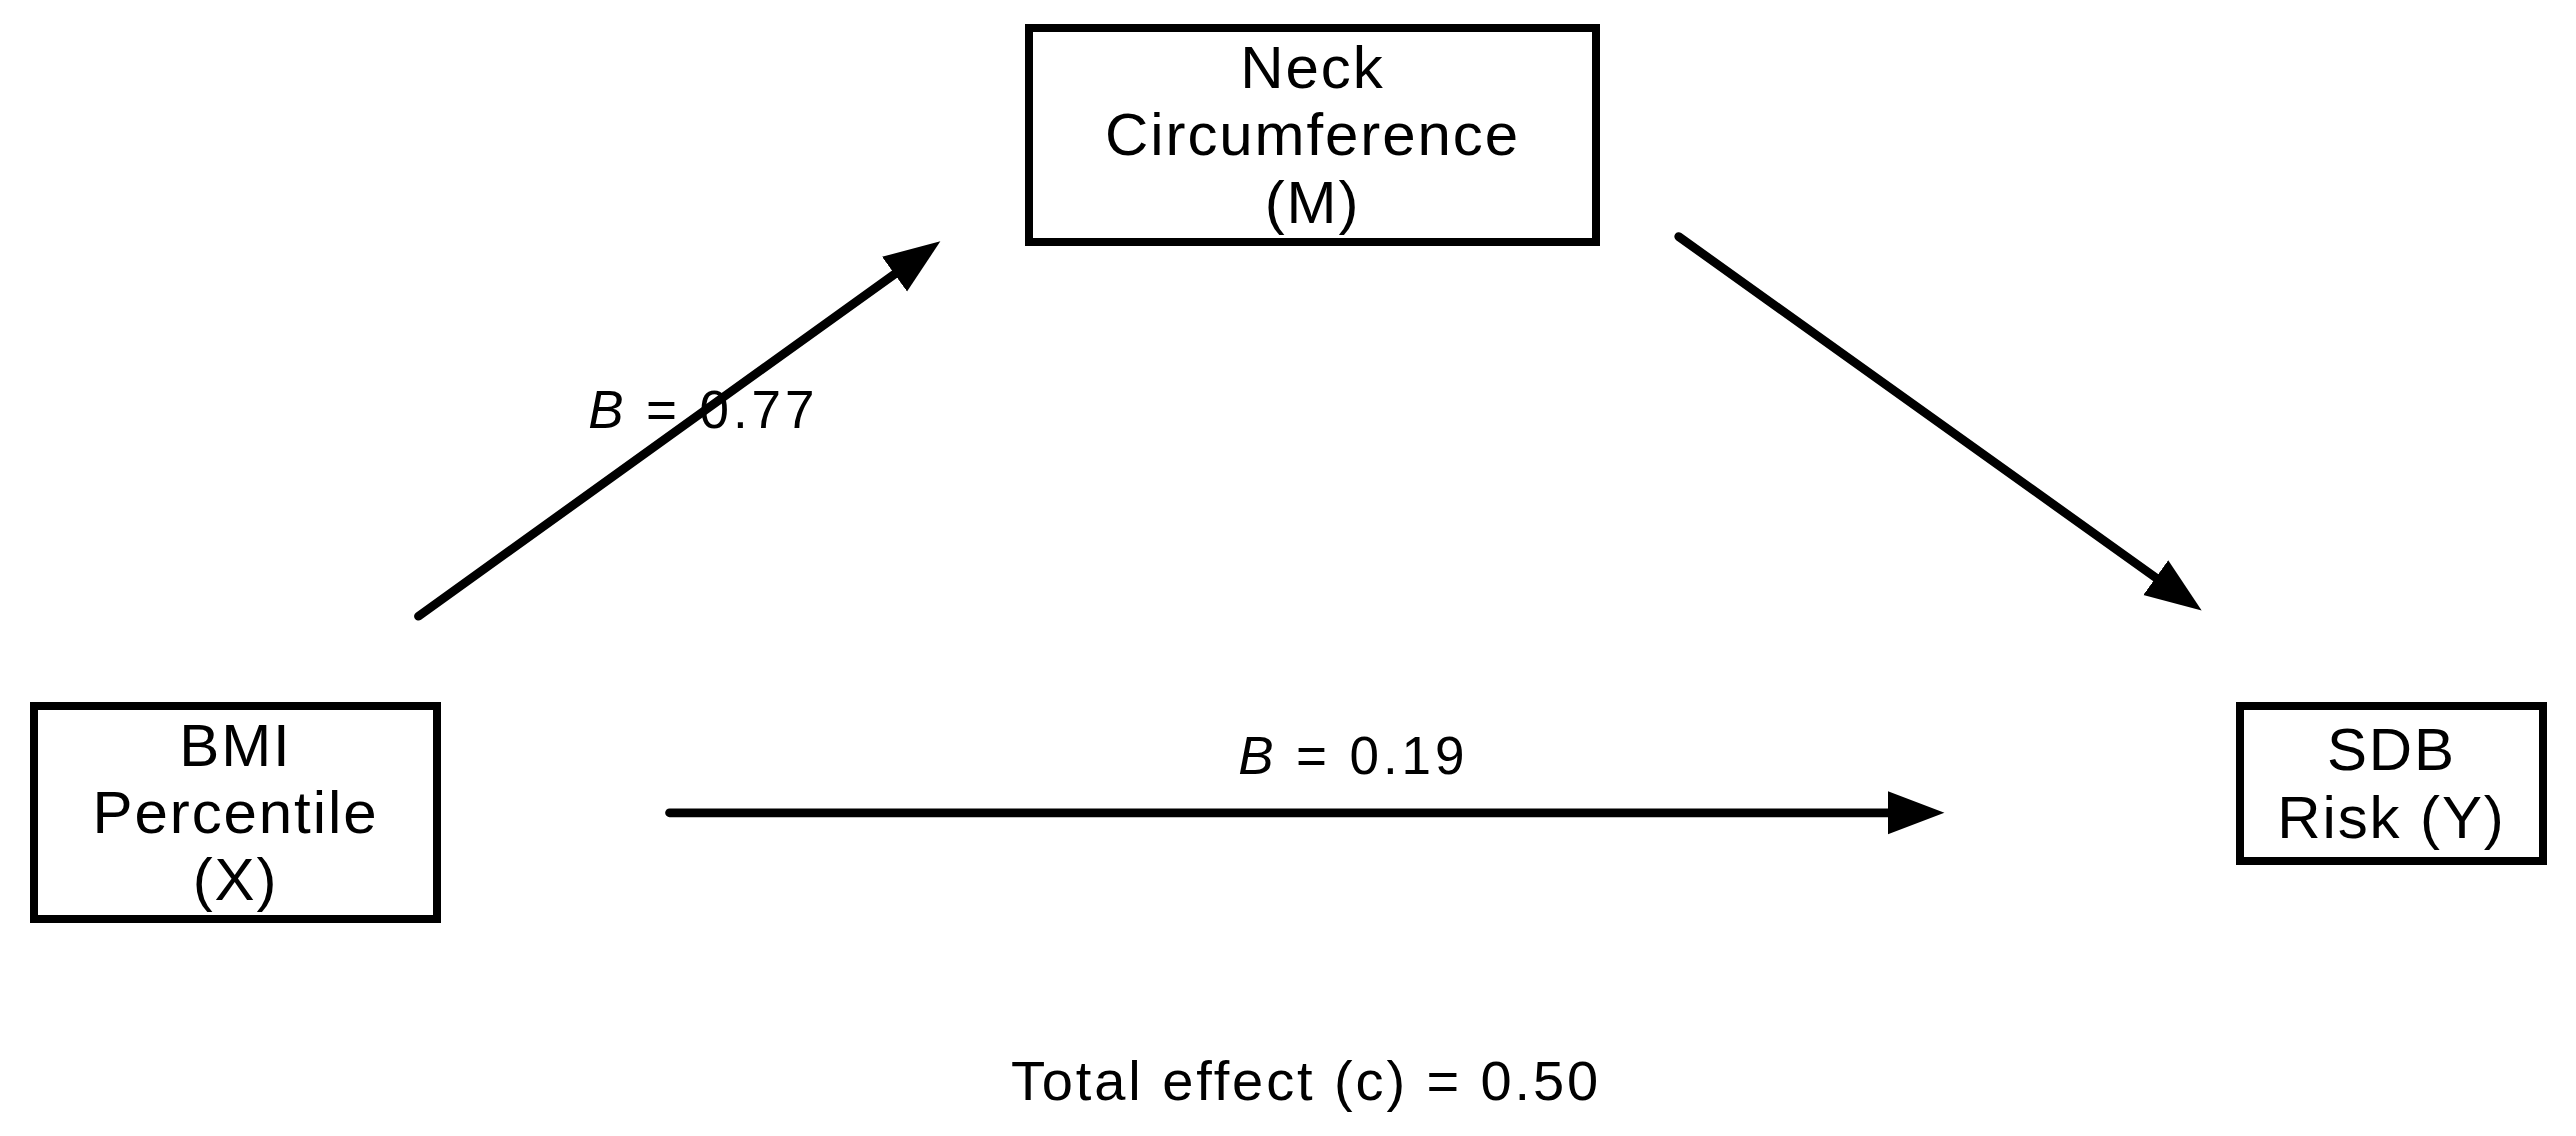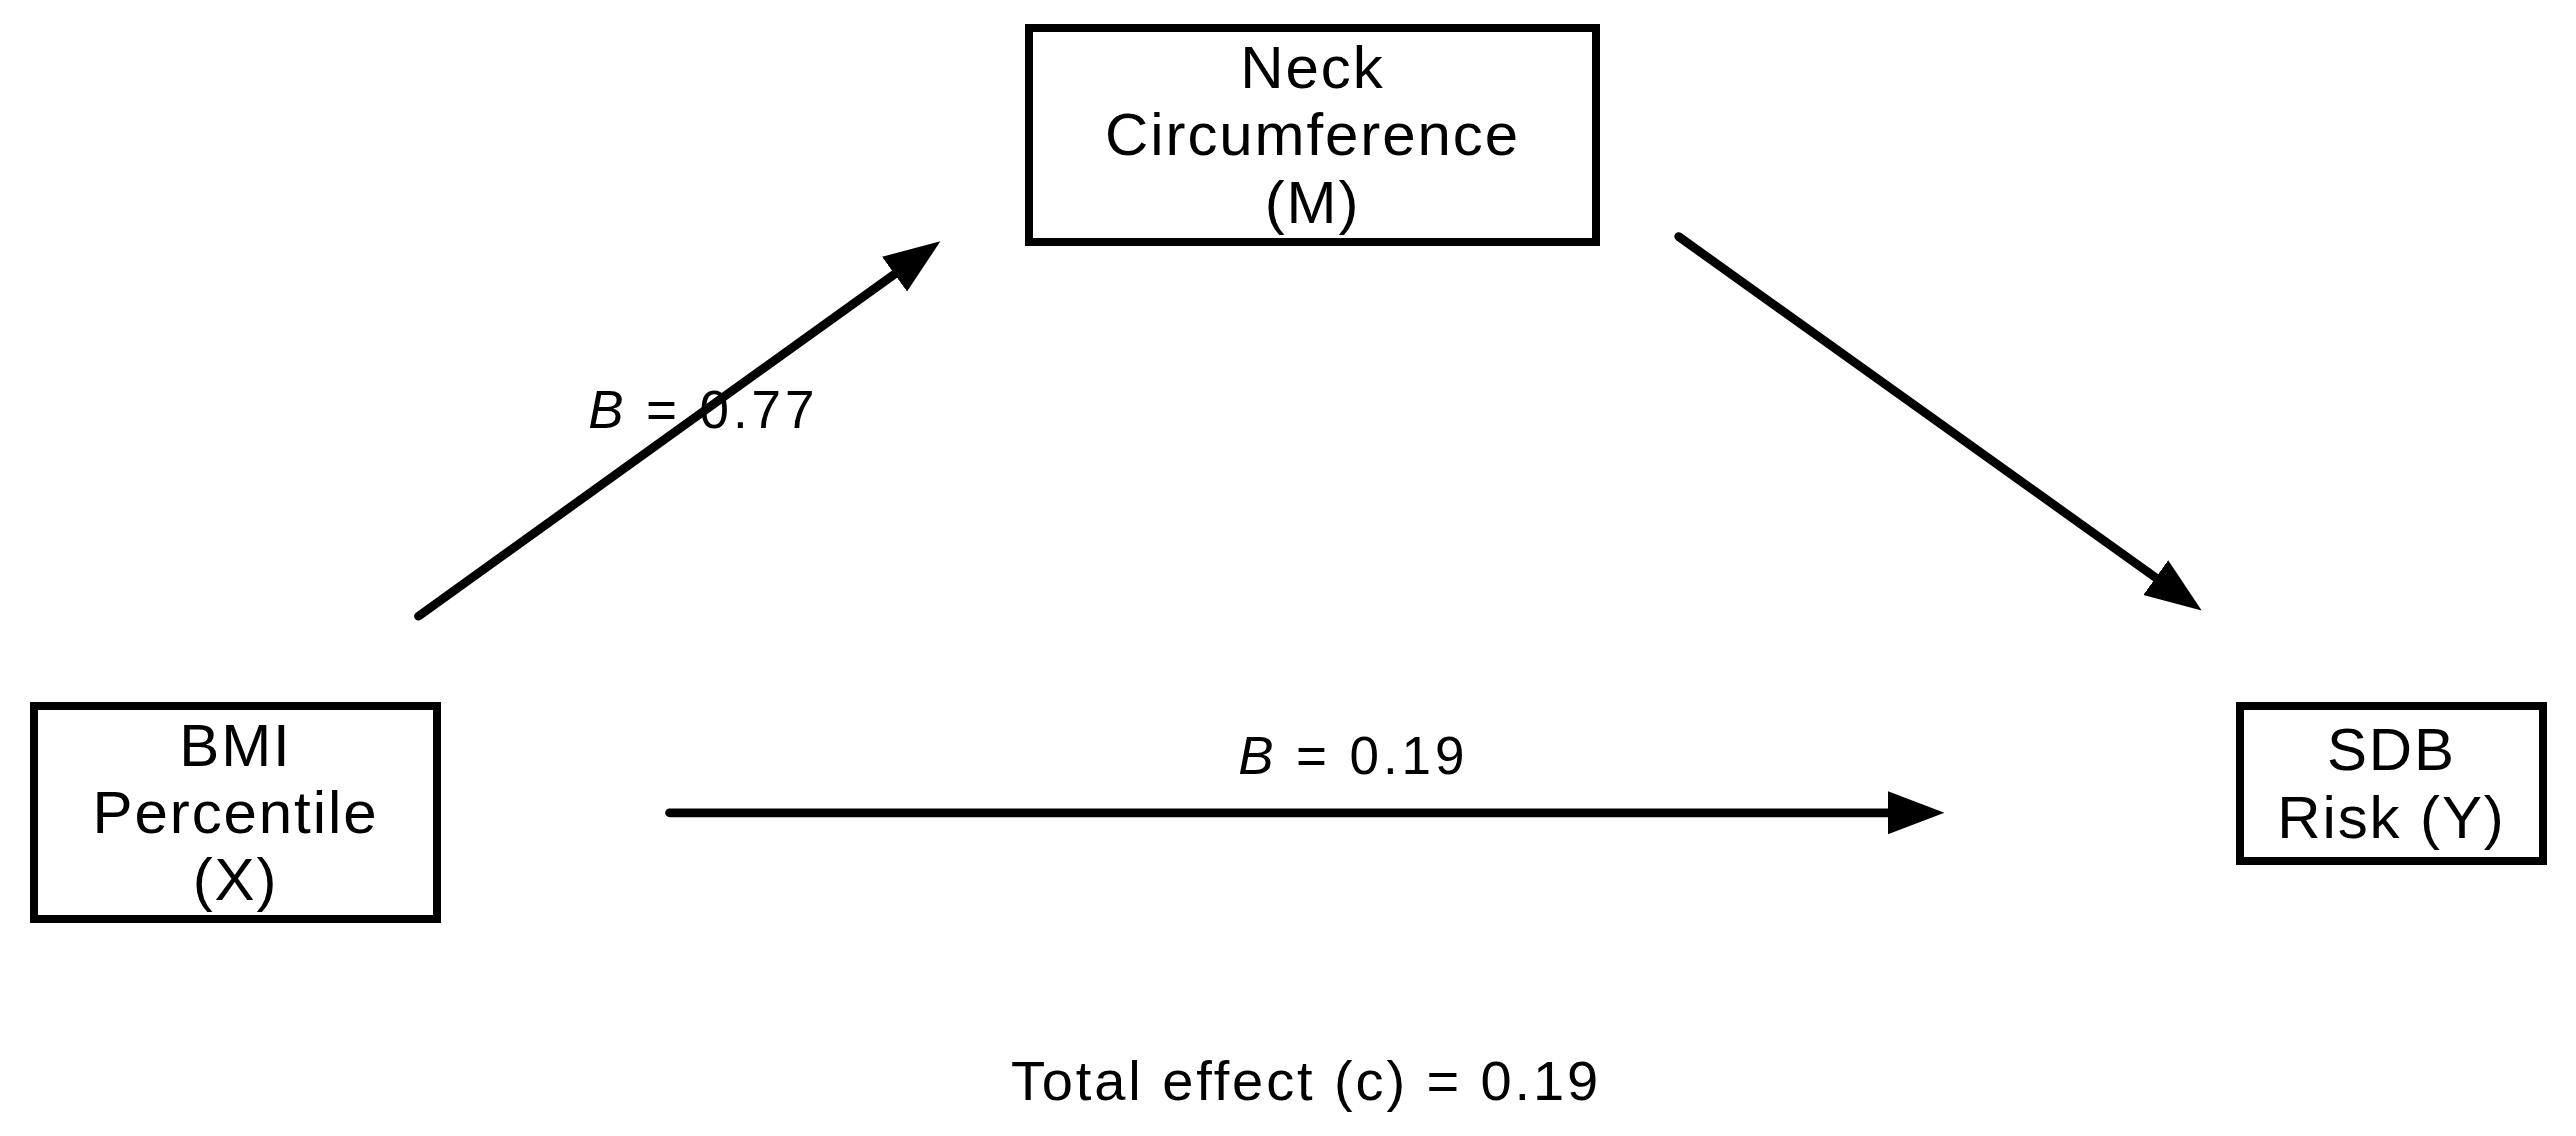--- a/index.html
+++ b/index.html
@@ -117,16 +117,16 @@
 
   <div class="path-label" id="label-x-to-m">
     <span class="sym">B</span><span class="val"> = 0.77</span>
   </div>
 
 
   <div class="path-label" id="label-x-to-y">
     <span class="sym">B</span><span class="val"> = 0.19</span>
   </div>
 
-  <div class="total-effect">Total effect (c) = 0.19</div>
+  <div class="total-effect">Total effect (c) = 0.50</div>
 
 </div>
 
 
 </body></html>

